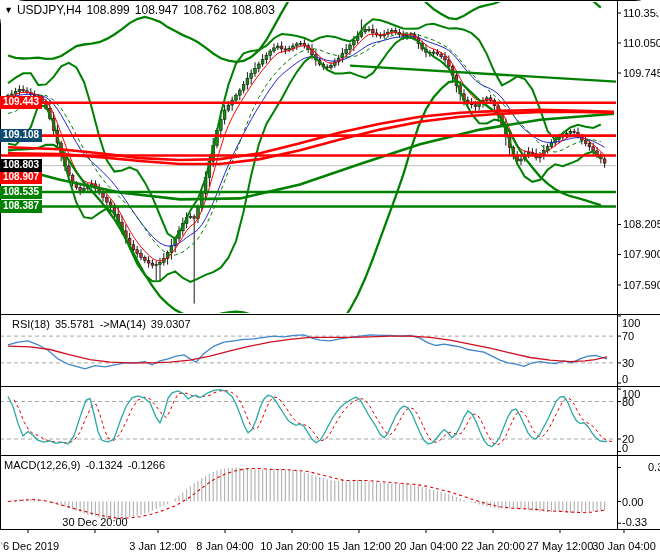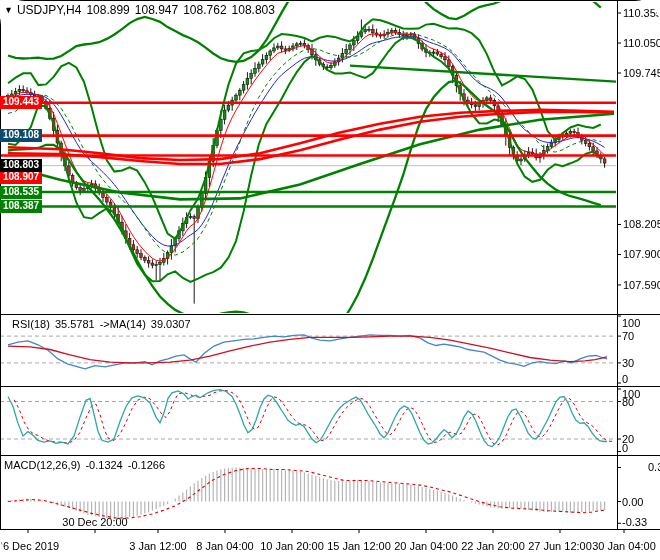--- a/index.html
+++ b/index.html
@@ -617,16 +617,16 @@
       <div class="lbl" style="left: 622px; top: 495.5px;">0.00</div>
       <div class="lbl" style="left: 622px; top: 516px;">-0.33</div>
       <div class="timelbl" style="left: 28px; top: 540px;">26 Dec 2019</div>
       <div class="timelbl" style="left: 95px; top: 516px;">30 Dec 20:00</div>
       <div class="timelbl" style="left: 158px; top: 540px;">3 Jan 12:00</div>
       <div class="timelbl" style="left: 225px; top: 540px;">8 Jan 04:00</div>
       <div class="timelbl" style="left: 292px; top: 540px;">10 Jan 20:00</div>
       <div class="timelbl" style="left: 359px; top: 540px;">15 Jan 12:00</div>
       <div class="timelbl" style="left: 426px; top: 540px;">20 Jan 04:00</div>
       <div class="timelbl" style="left: 493px; top: 540px;">22 Jan 20:00</div>
-      <div class="timelbl" style="left: 560px; top: 540px;">27 Jun 12:00</div>
+      <div class="timelbl" style="left: 560px; top: 540px;">27 May 12:00</div>
       <div class="timelbl" style="left: 624px; top: 540px;">30 Jan 04:00</div>
     </div>
 </div>
 
 </body></html>

